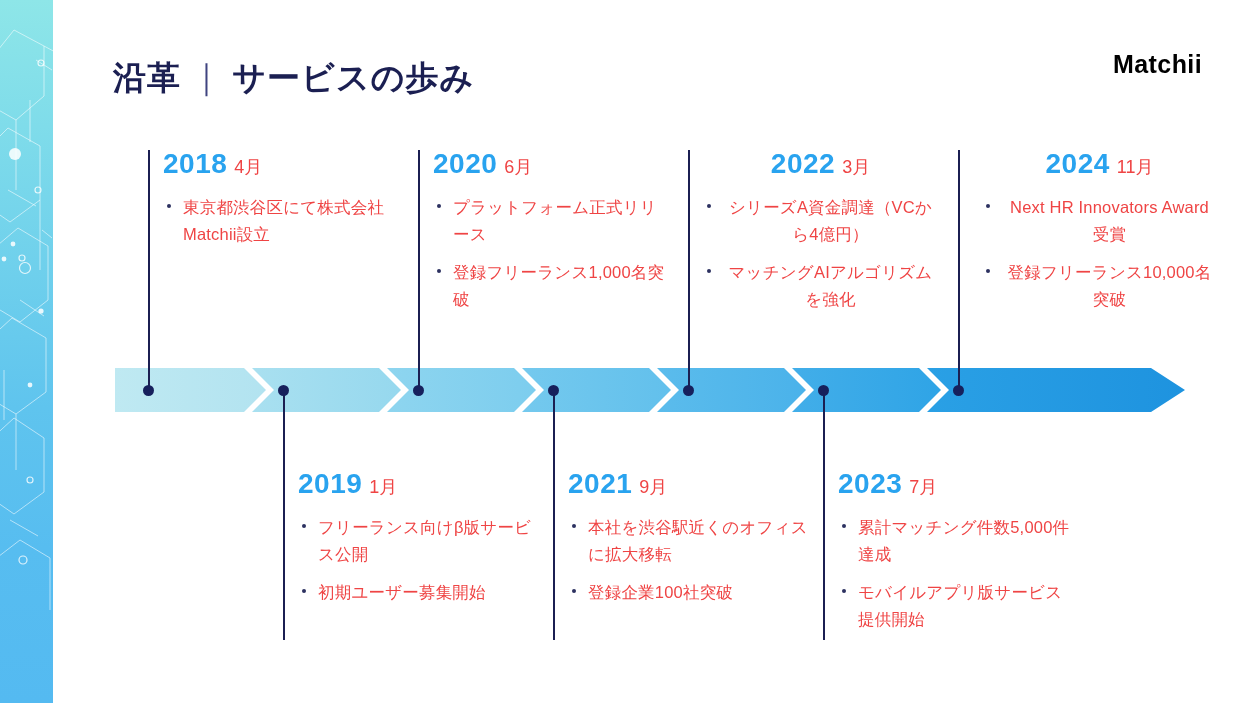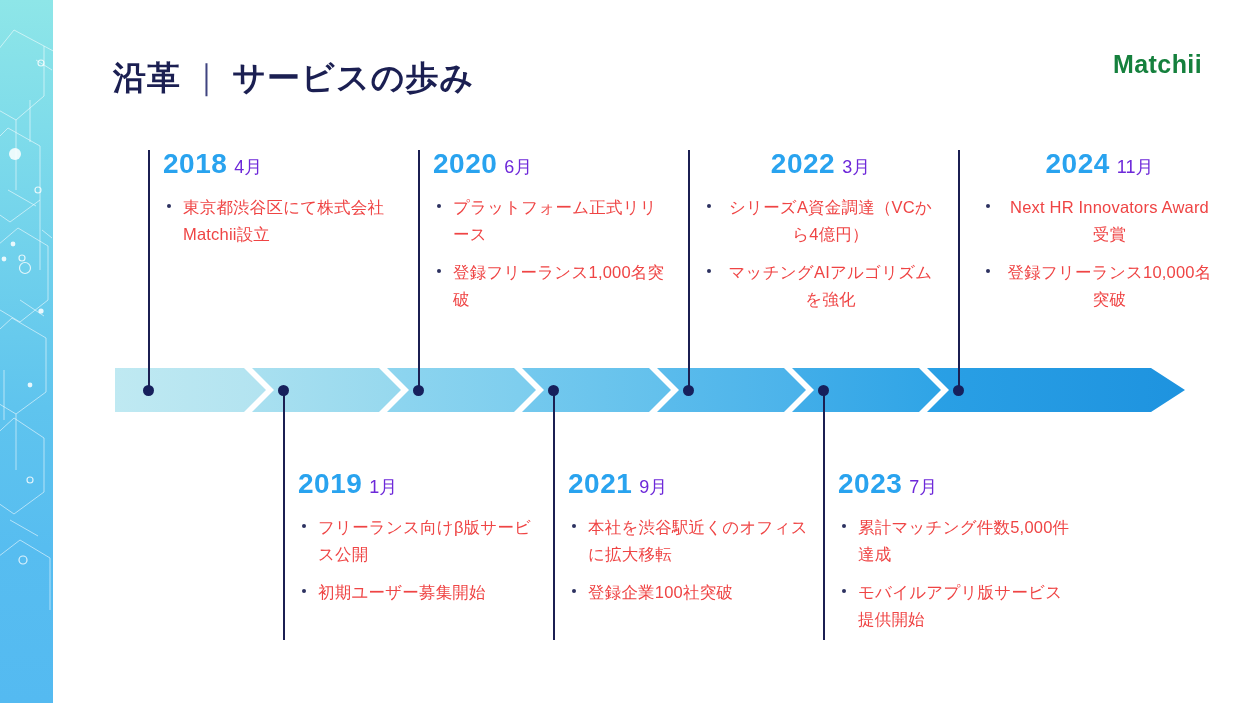--- a/index.html
+++ b/index.html
@@ -24,21 +24,21 @@
     position:absolute; left:113px; top:56px;
     font-size:33px; font-weight:bold; color:#1b1f52;
     letter-spacing:1px; white-space:nowrap;
   }
   .page-title .sep {
     display:inline-block; color:#3f4480; font-weight:400;
     margin:0 9px; transform:translateY(-1px);
   }
   .brand-logo {
     position:absolute; right:48px; top:50px;
-    font-size:25px; font-weight:bold; color:#15803d;
+    font-size:25px; font-weight:bold; color:#000000;
     letter-spacing:0.4px;
     margin-left:32px;
   }
 
   
   .arrow-bar { position:absolute; left:0; top:0; }
 
   
   .connector { position:absolute; width:2px; background:#1b1f52; }
   .dot {
@@ -47,21 +47,21 @@
   }
 
   
   .milestone { position:absolute; width:235px; }
   .ms-head { white-space:nowrap; margin-bottom:14px; }
   .ms-year {
     font-size:28px; font-weight:bold; color:#29a3ef;
     letter-spacing:0.5px;
   }
   .ms-month {
-    font-size:18px; font-weight:500; color:#6d28d9;
+    font-size:18px; font-weight:500; color:#ef4444;
     margin-left:7px;
   }
   .ms-list { list-style:none; }
   .ms-item {
     position:relative; padding-left:20px;
     font-size:16.5px; line-height:1.62; color:#ef4444;
     margin-bottom:12px; letter-spacing:0.2px;
   }
   .ms-item:last-child { margin-bottom:0; }
   .ms-item .bullet {

